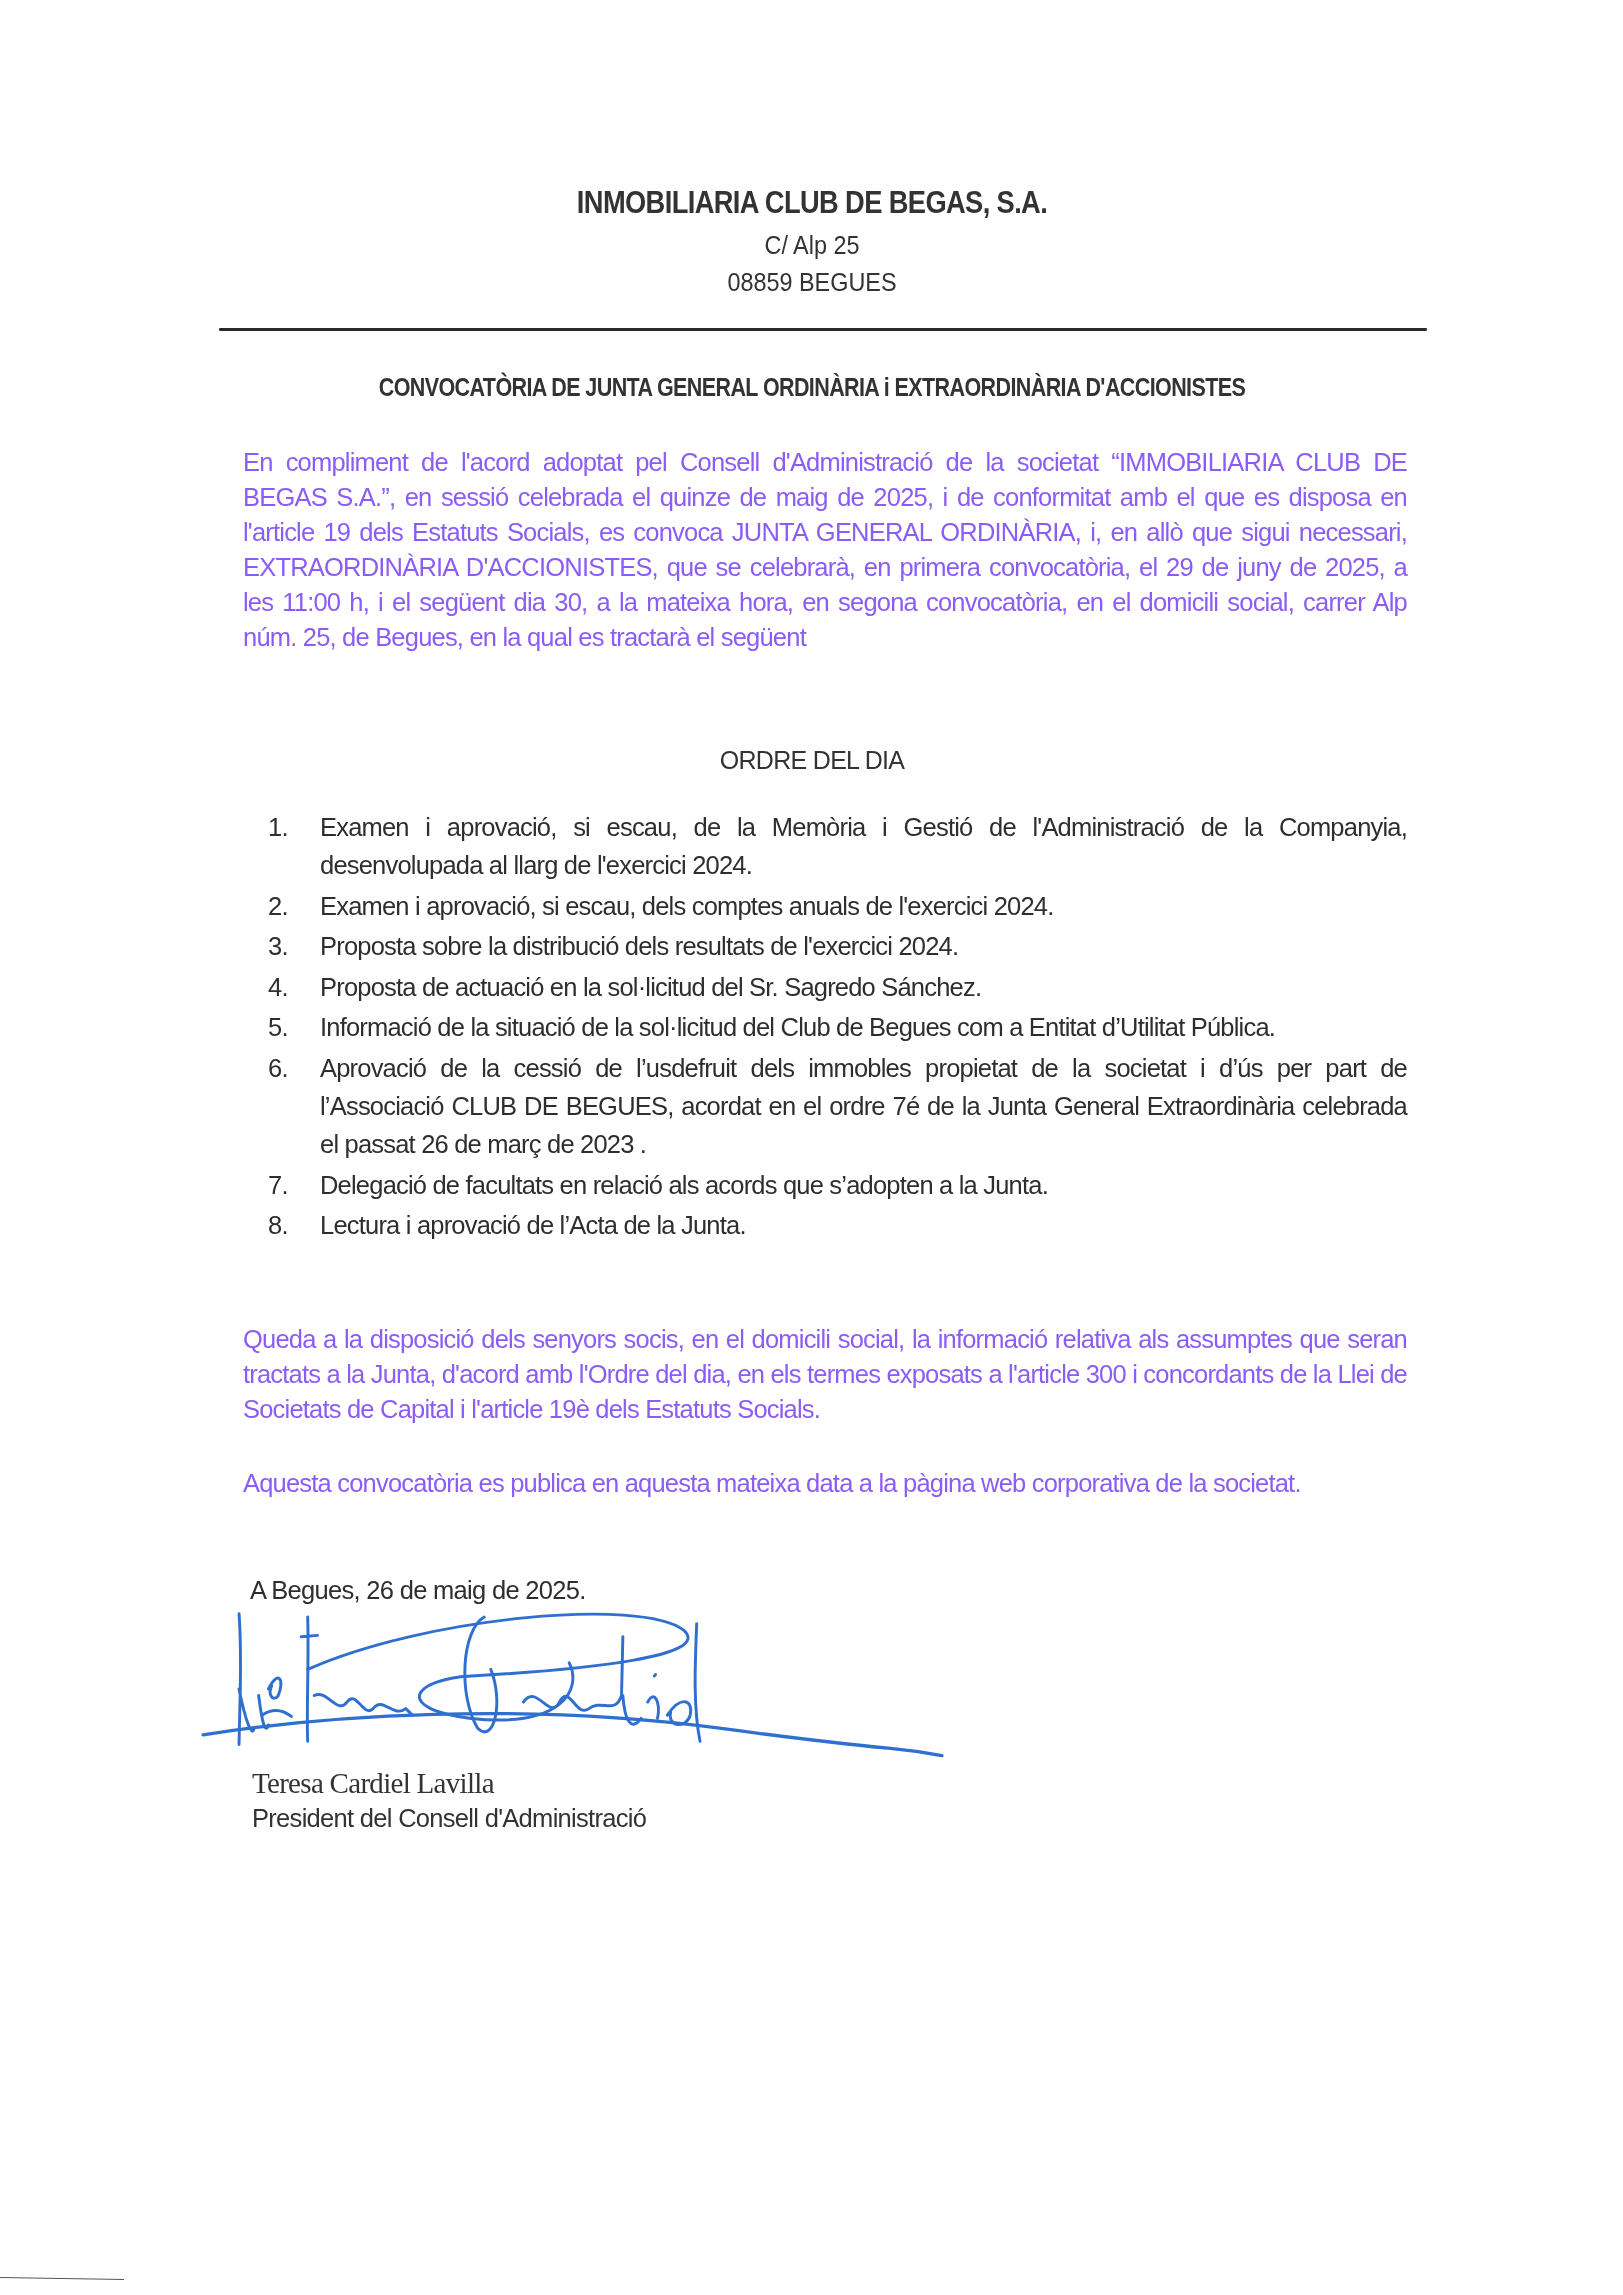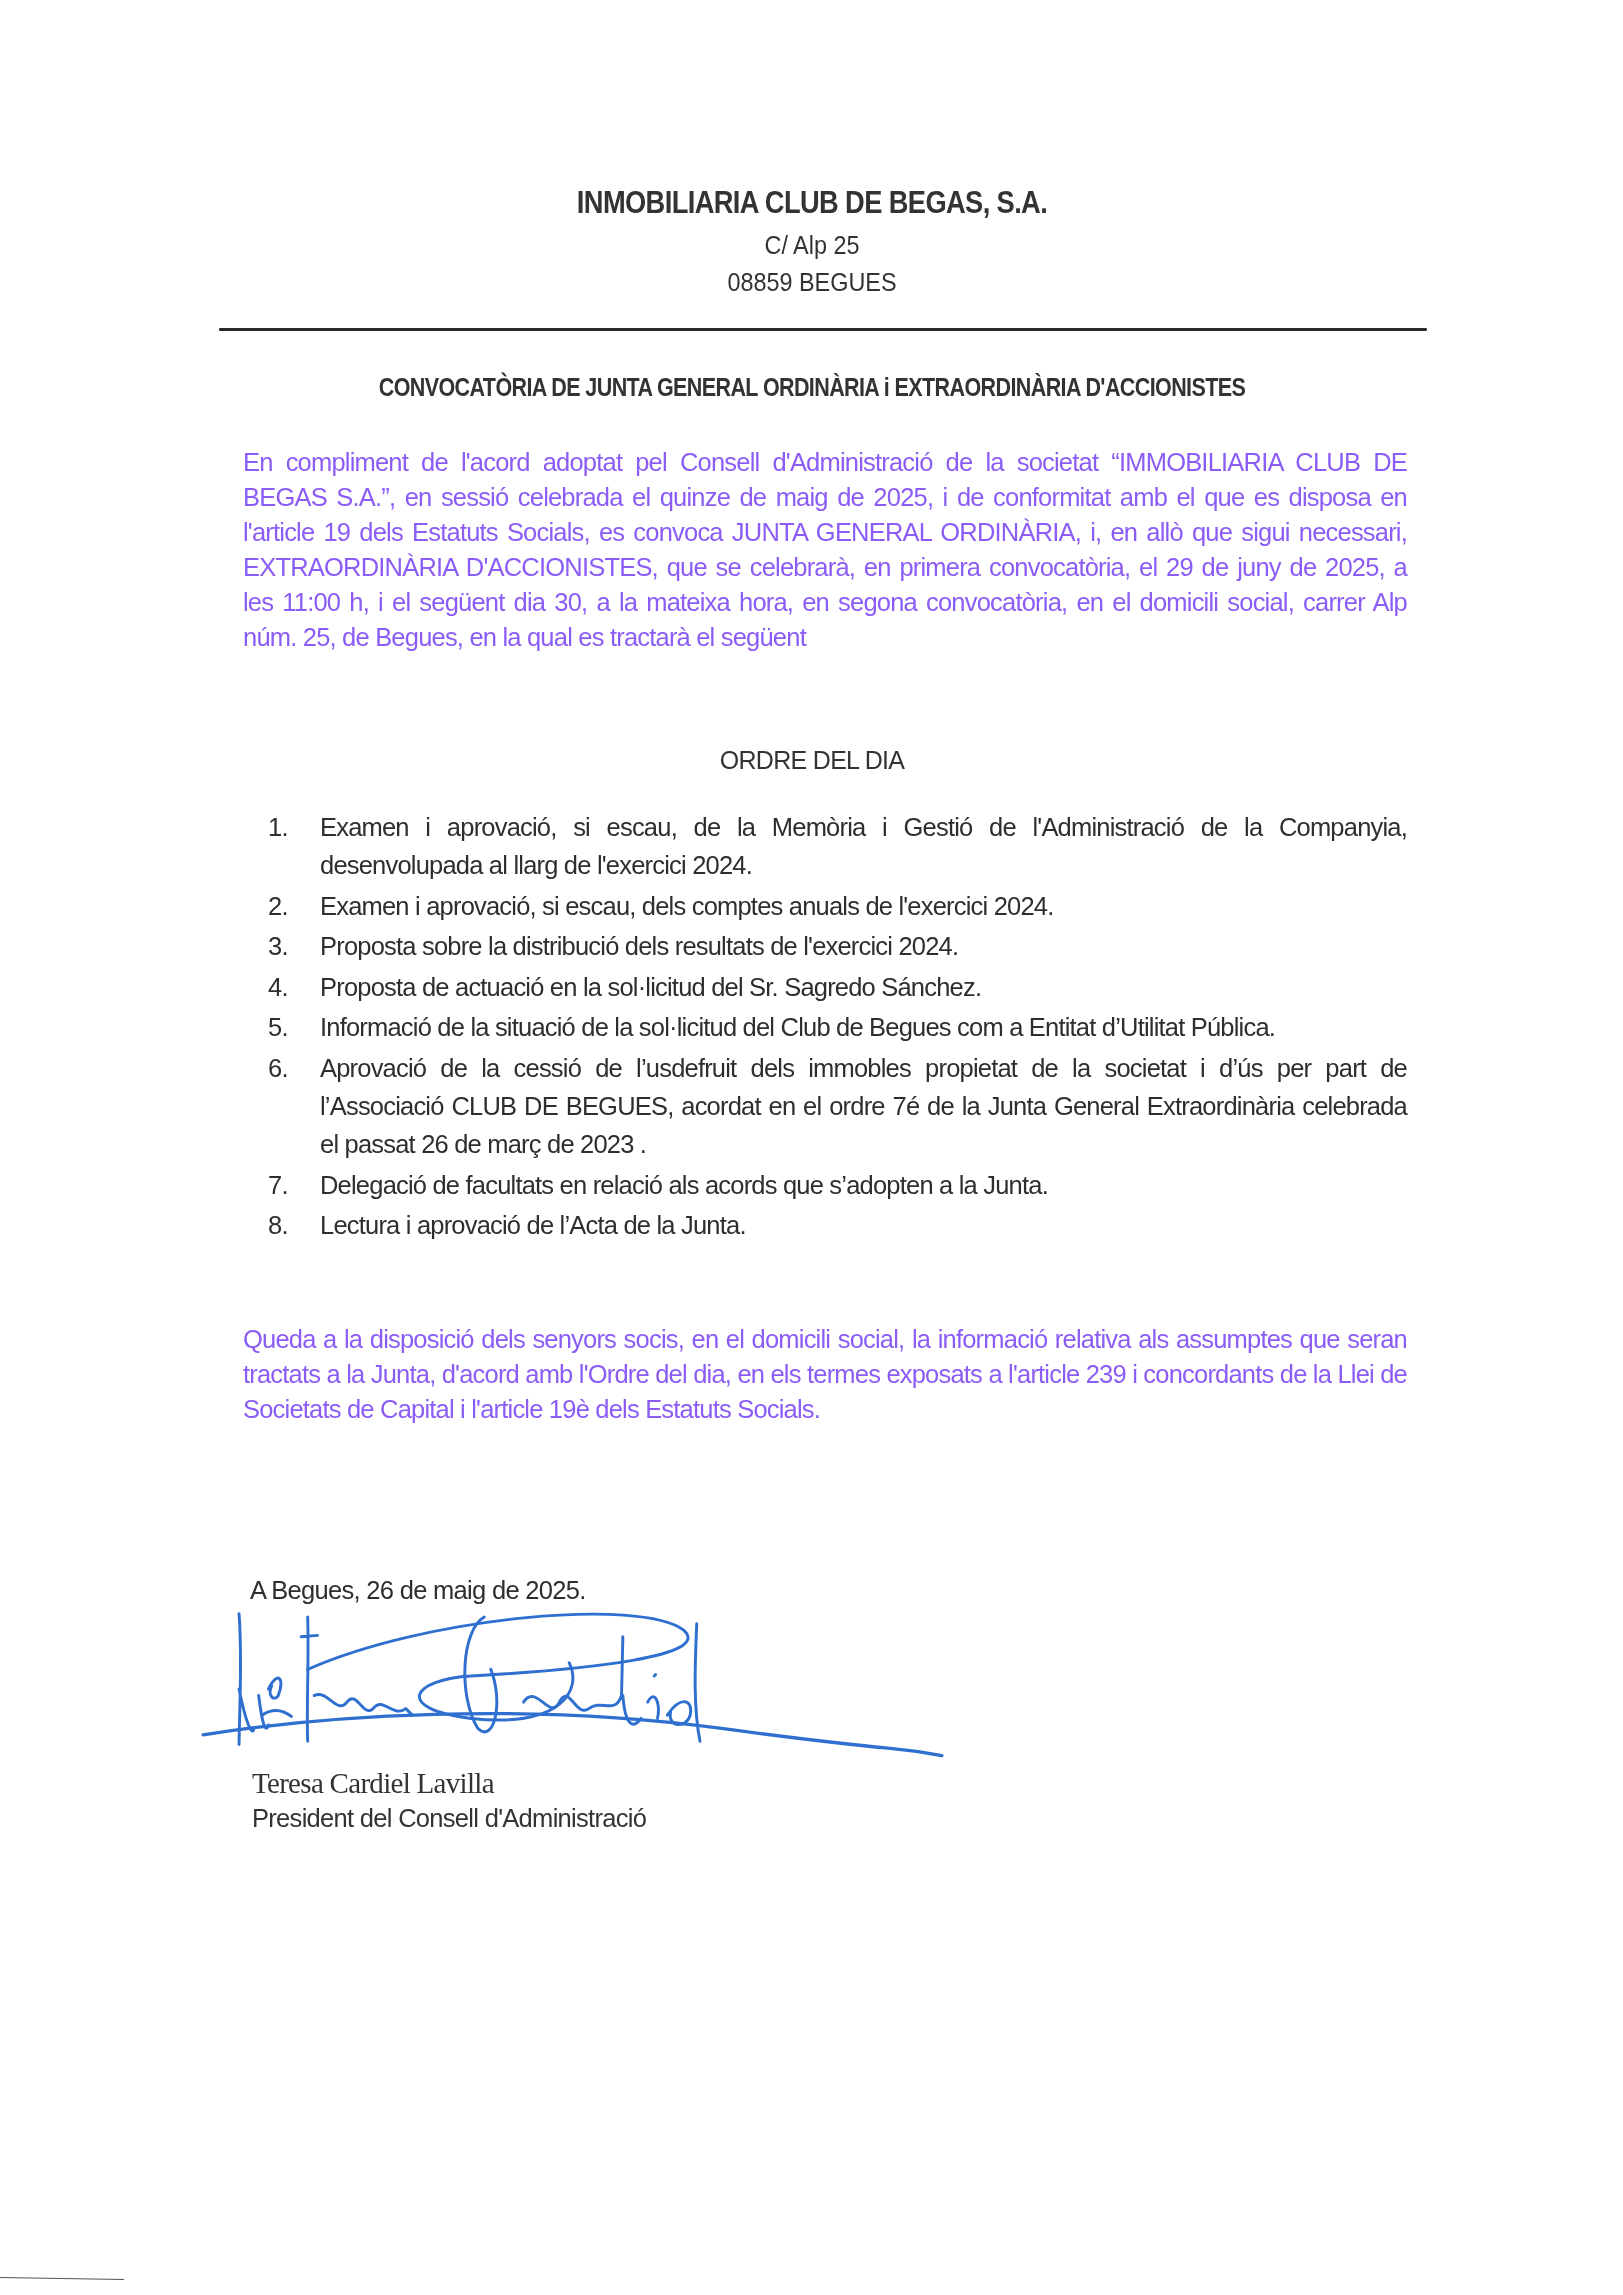--- a/index.html
+++ b/index.html
@@ -107,21 +107,22 @@
     <li>
         <span class="num">7.</span>
         <span class="txt">Delegació de facultats en relació als acords que s’adopten a la Junta.</span>
       </li>
     <li>
         <span class="num">8.</span>
         <span class="txt">Lectura i aprovació de l’Acta de la Junta.</span>
       </li>
   </ol>
 
-  <div class="para p2">Queda a la disposició dels senyors socis, en el domicili social, la informació relativa als assumptes que seran tractats a la Junta, d'acord amb l'Ordre del dia, en els termes exposats a l'article 239 i concordants de la Llei de Societats de Capital i l'article 19è dels Estatuts Socials.</div>
+  <div class="para p2">Queda a la disposició dels senyors socis, en el domicili social, la informació relativa als assumptes que seran tractats a la Junta, d'acord amb l'Ordre del dia, en els termes exposats a l'article 300 i concordants de la Llei de Societats de Capital i l'article 19è dels Estatuts Socials.</div>
+  <div class="para p3">Aquesta convocatòria es publica en aquesta mateixa data a la pàgina web corporativa de la societat.</div>
 
   <div class="place-date">A Begues, 26 de maig de 2025.</div>
 
   <svg class="signature" viewBox="0 0 1150 260" fill="none" stroke-linecap="round" stroke-linejoin="round">
     <g id="sig-strokes" stroke-width="4.5" stroke="#2f6fd0">
       <path d="M10 200 C 200 170, 500 150, 800 190 S 1050 215, 1140 232" stroke-width="5"></path>
       <path d="M65 15 C 70 80, 66 150, 65 215 M65 130 C 75 180, 85 205, 88 190 M95 140 C 100 180, 105 200, 110 185"></path>
       <path d="M110 130 C 125 100, 135 115, 125 140 C 118 150, 108 140, 115 125"></path>
       <path d="M100 170 C 115 160, 130 160, 145 172"></path>
       <path d="M170 20 C 172 90, 168 160, 170 210 M160 50 L 185 48"></path>

